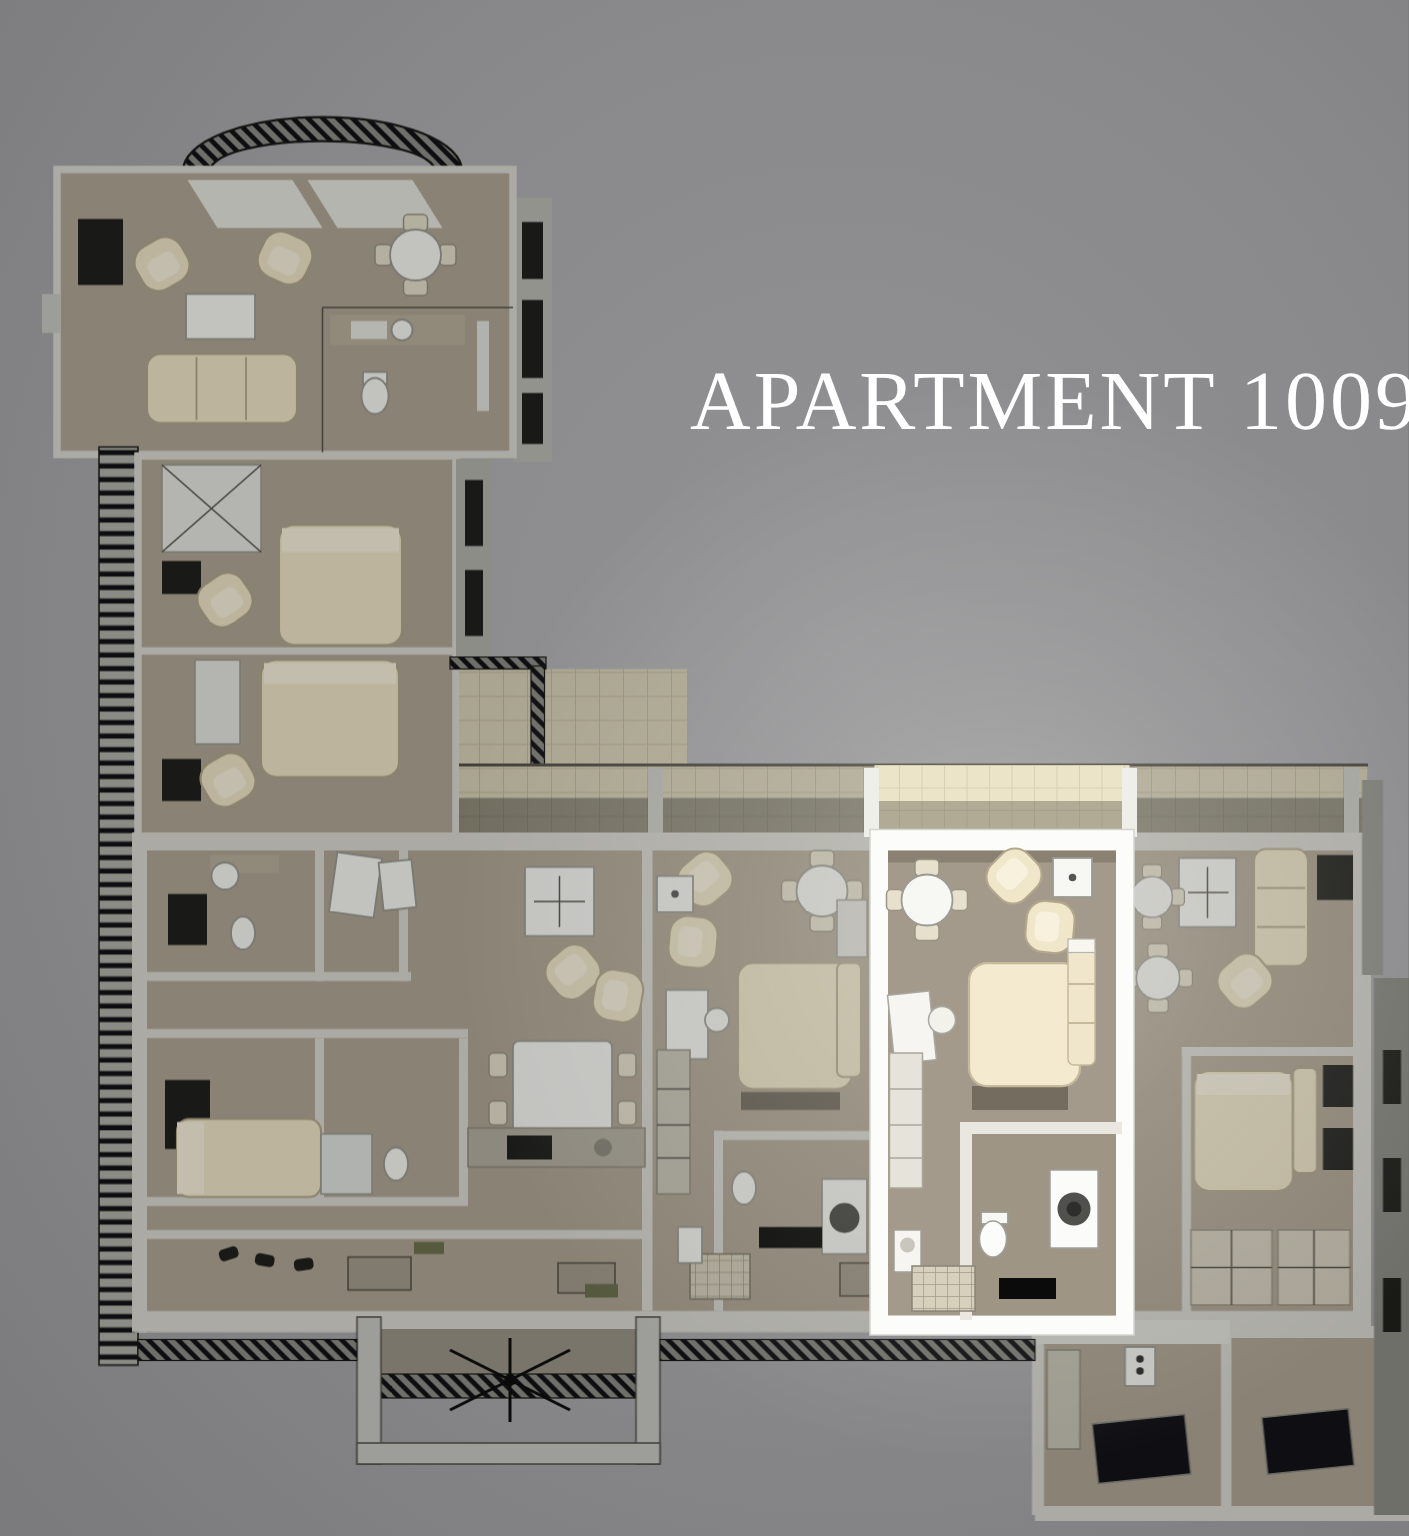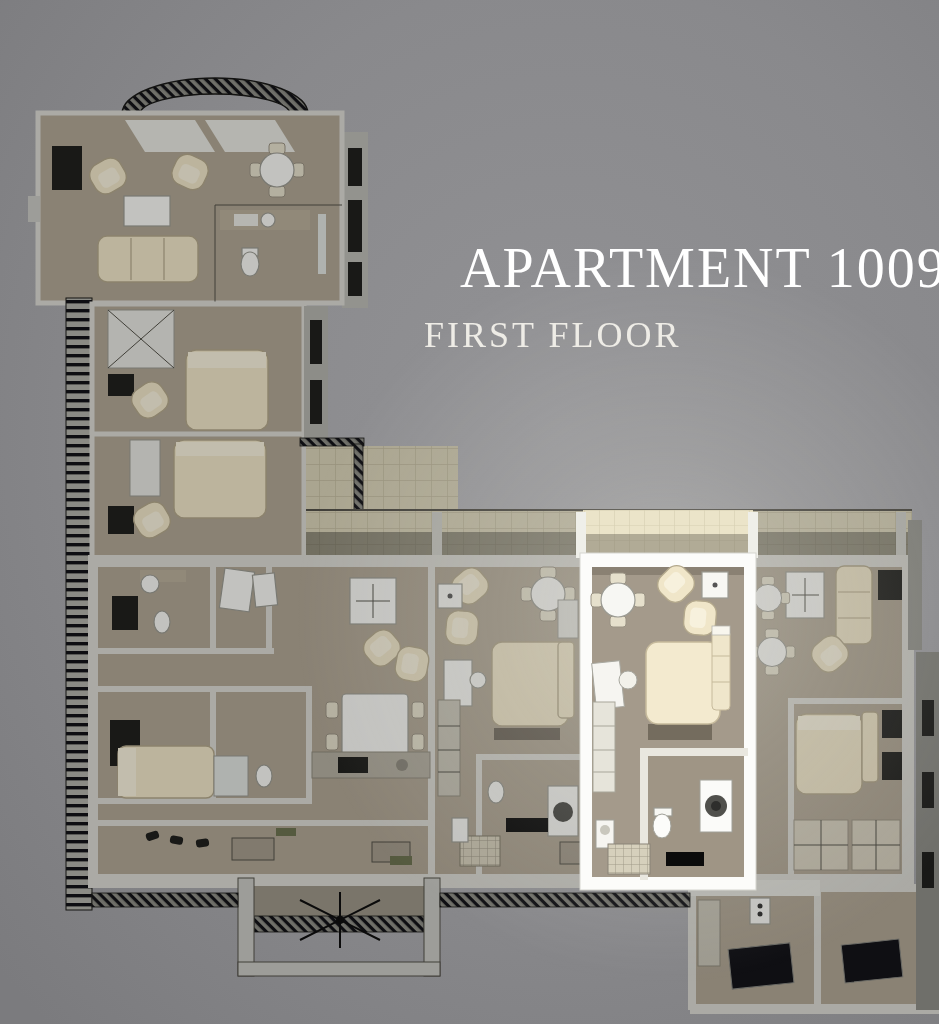--- a/index.html
+++ b/index.html
@@ -320,14 +320,13 @@
       <ellipse cx="662" cy="826" rx="9" ry="12" fill="#fcfcfa" stroke="#a0a098"></ellipse>
       <rect x="666" y="852" width="38" height="14" fill="#0b0b0b"></rect>
     </g>
     <rect x="596" y="820" width="18" height="28" fill="#f6f5f1" stroke="#a0a098"></rect>
     <circle cx="605" cy="830" r="5" fill="#c9c7bd"></circle>
     <rect x="608" y="844" width="42" height="30" fill="url(#tlS)" stroke="#8a8478"></rect>
   </g>
 </svg>
 
   <div class="t1">APARTMENT 1009</div>
-  <div class="t2">FIRST FLOOR</div>
 </div>
 
 </body></html>

